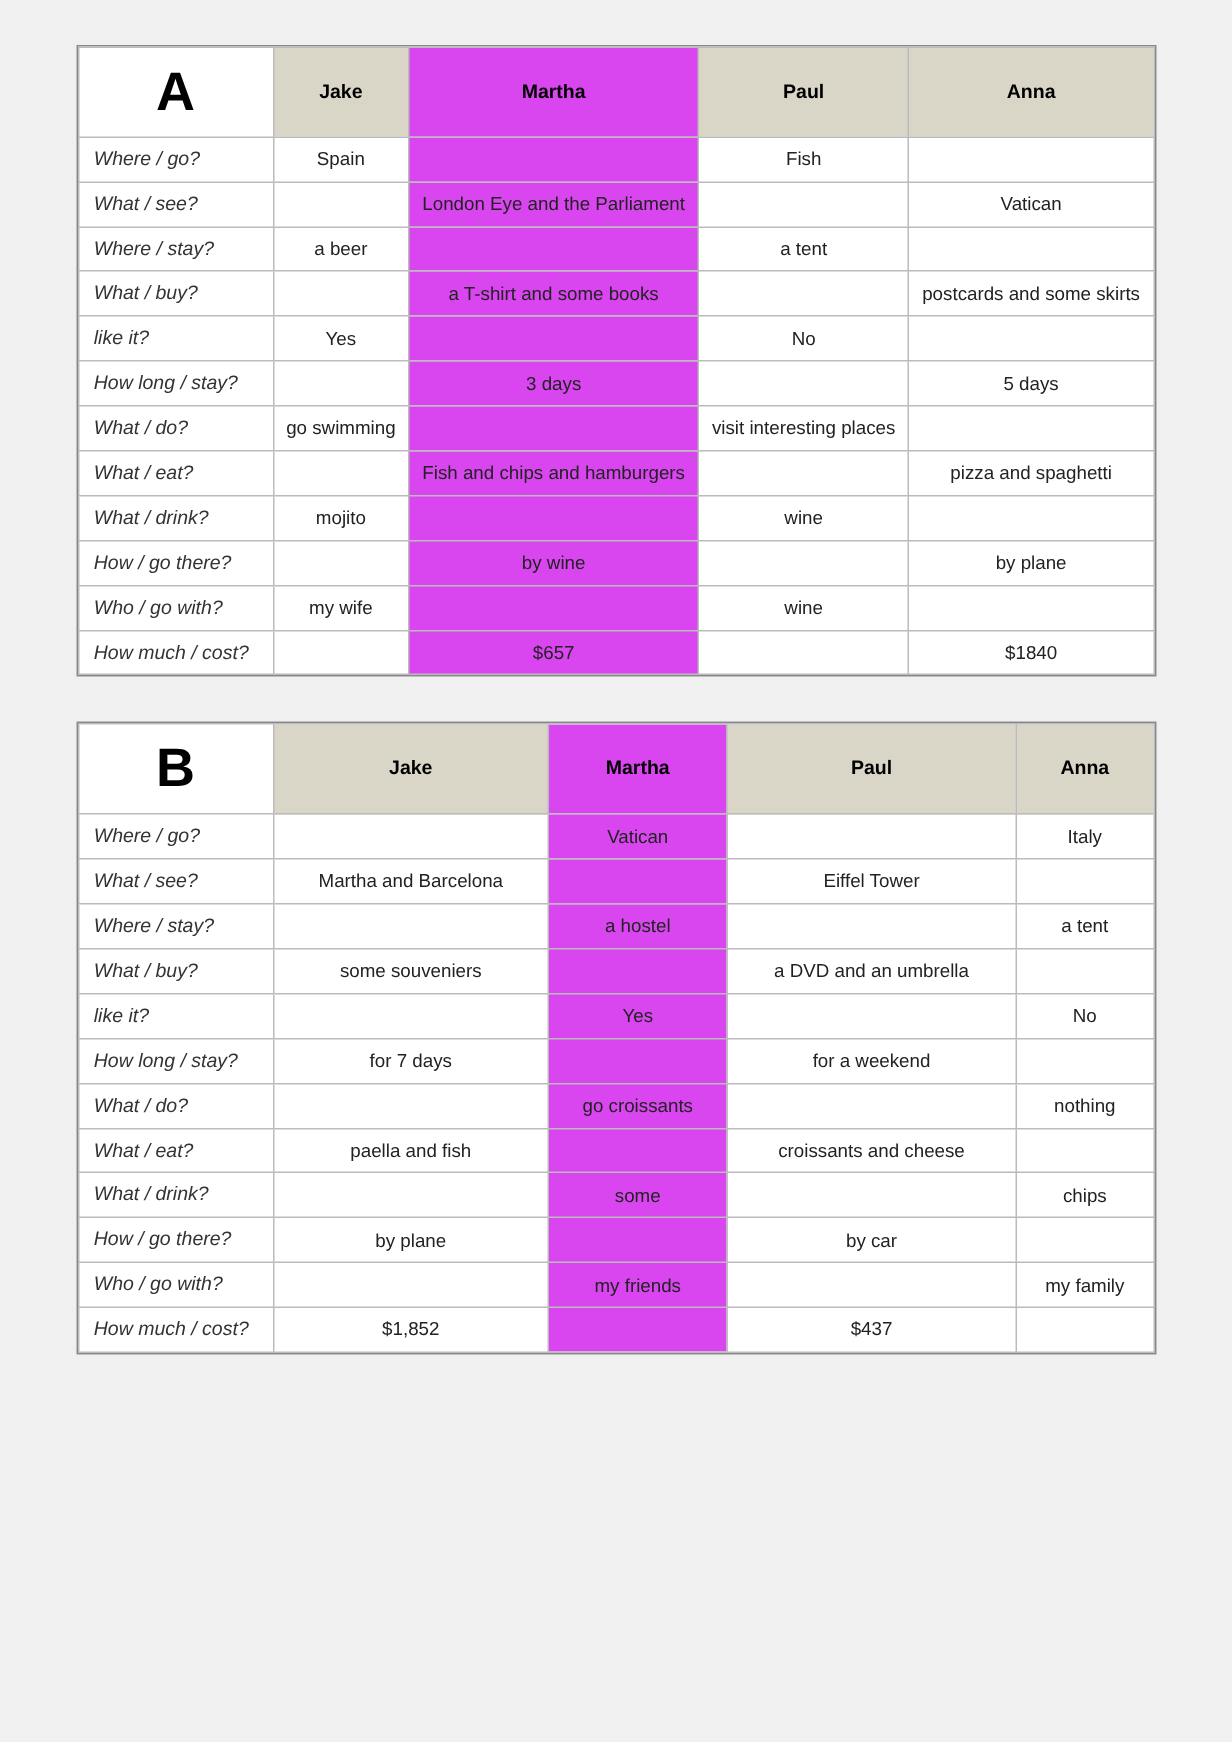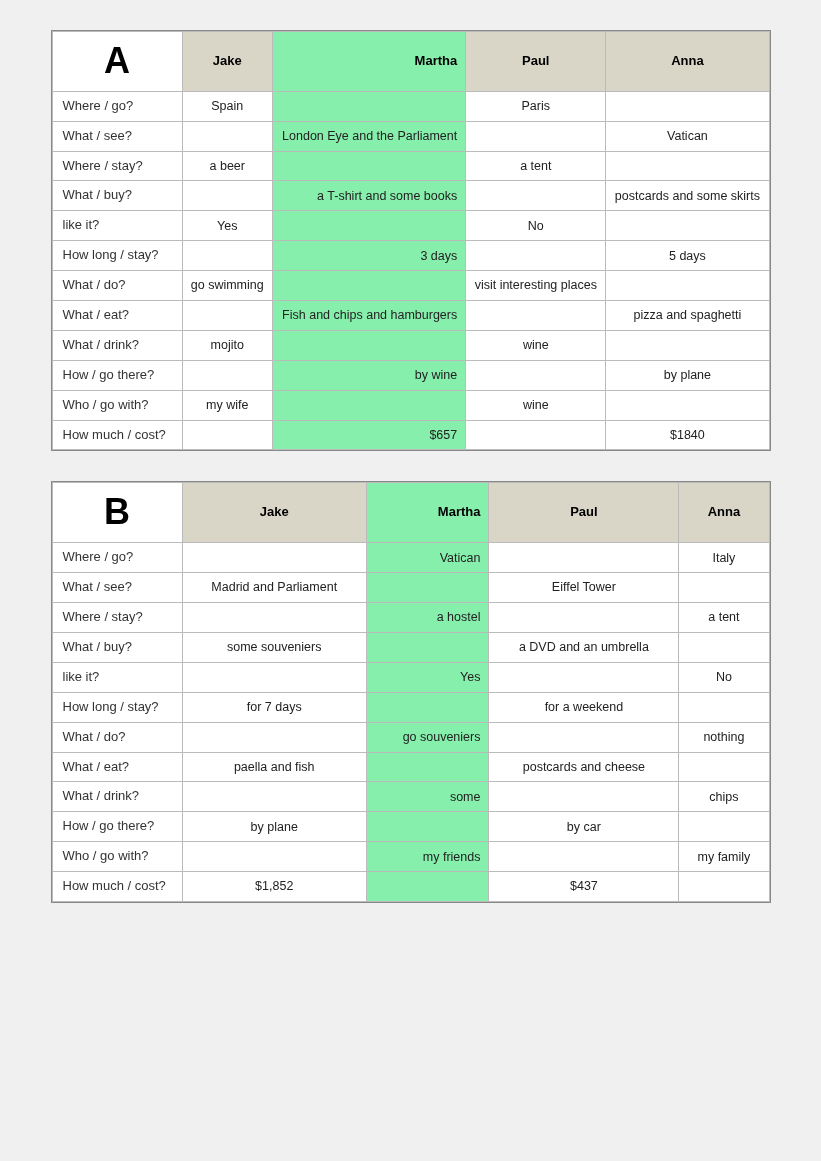--- a/index.html
+++ b/index.html
@@ -31,39 +31,39 @@
       vertical-align: middle;
       line-height: 1.3;
     }
     .label-cell {
       text-align: left;
       padding-left: 10px;
       background: #fff;
       font-size: 13px;
       color: #333;
       width: 130px;
+      font-style: italic;
     }
     .header-letter {
       font-size: 36px;
       font-weight: bold;
       text-align: center;
       vertical-align: middle;
       width: 80px;
       background: #fff;
       border: 1px solid #bbb;
     }
     .col-header {
       font-weight: bold;
       font-size: 13px;
       background: #d9d5c7;
       color: #000;
     }
     .col-martha {
-      background: #86efac;
-      text-align: right;
+      background: #d946ef;
     }
     .data-cell {
       font-size: 12.5px;
       color: #222;
     }
   </style>
 </head>
 <body>
 
 <div class="table-container">
@@ -75,21 +75,21 @@
         <td class="col-header col-martha">Martha</td>
         <td class="col-header">Paul</td>
         <td class="col-header">Anna</td>
       </tr>
     </thead>
     <tbody id="table-a-body">
     <tr>
           <td class="label-cell">Where / go?</td>
           <td class="data-cell">Spain</td>
           <td class="data-cell col-martha"></td>
-          <td class="data-cell">Paris</td>
+          <td class="data-cell">Fish</td>
           <td class="data-cell"></td>
         </tr>
         <tr>
           <td class="label-cell">What / see?</td>
           <td class="data-cell"></td>
           <td class="data-cell col-martha">London Eye and the Parliament</td>
           <td class="data-cell"></td>
           <td class="data-cell">Vatican</td>
         </tr>
         <tr>
@@ -180,21 +180,21 @@
     <tbody id="table-b-body">
     <tr>
           <td class="label-cell">Where / go?</td>
           <td class="data-cell"></td>
           <td class="data-cell col-martha">Vatican</td>
           <td class="data-cell"></td>
           <td class="data-cell">Italy</td>
         </tr>
         <tr>
           <td class="label-cell">What / see?</td>
-          <td class="data-cell">Madrid and Parliament</td>
+          <td class="data-cell">Martha and Barcelona</td>
           <td class="data-cell col-martha"></td>
           <td class="data-cell">Eiffel Tower</td>
           <td class="data-cell"></td>
         </tr>
         <tr>
           <td class="label-cell">Where / stay?</td>
           <td class="data-cell"></td>
           <td class="data-cell col-martha">a hostel</td>
           <td class="data-cell"></td>
           <td class="data-cell">a tent</td>
@@ -216,29 +216,29 @@
         <tr>
           <td class="label-cell">How long / stay?</td>
           <td class="data-cell">for 7 days</td>
           <td class="data-cell col-martha"></td>
           <td class="data-cell">for a weekend</td>
           <td class="data-cell"></td>
         </tr>
         <tr>
           <td class="label-cell">What / do?</td>
           <td class="data-cell"></td>
-          <td class="data-cell col-martha">go souveniers</td>
+          <td class="data-cell col-martha">go croissants</td>
           <td class="data-cell"></td>
           <td class="data-cell">nothing</td>
         </tr>
         <tr>
           <td class="label-cell">What / eat?</td>
           <td class="data-cell">paella and fish</td>
           <td class="data-cell col-martha"></td>
-          <td class="data-cell">postcards and cheese</td>
+          <td class="data-cell">croissants and cheese</td>
           <td class="data-cell"></td>
         </tr>
         <tr>
           <td class="label-cell">What / drink?</td>
           <td class="data-cell"></td>
           <td class="data-cell col-martha">some</td>
           <td class="data-cell"></td>
           <td class="data-cell">chips</td>
         </tr>
         <tr>

